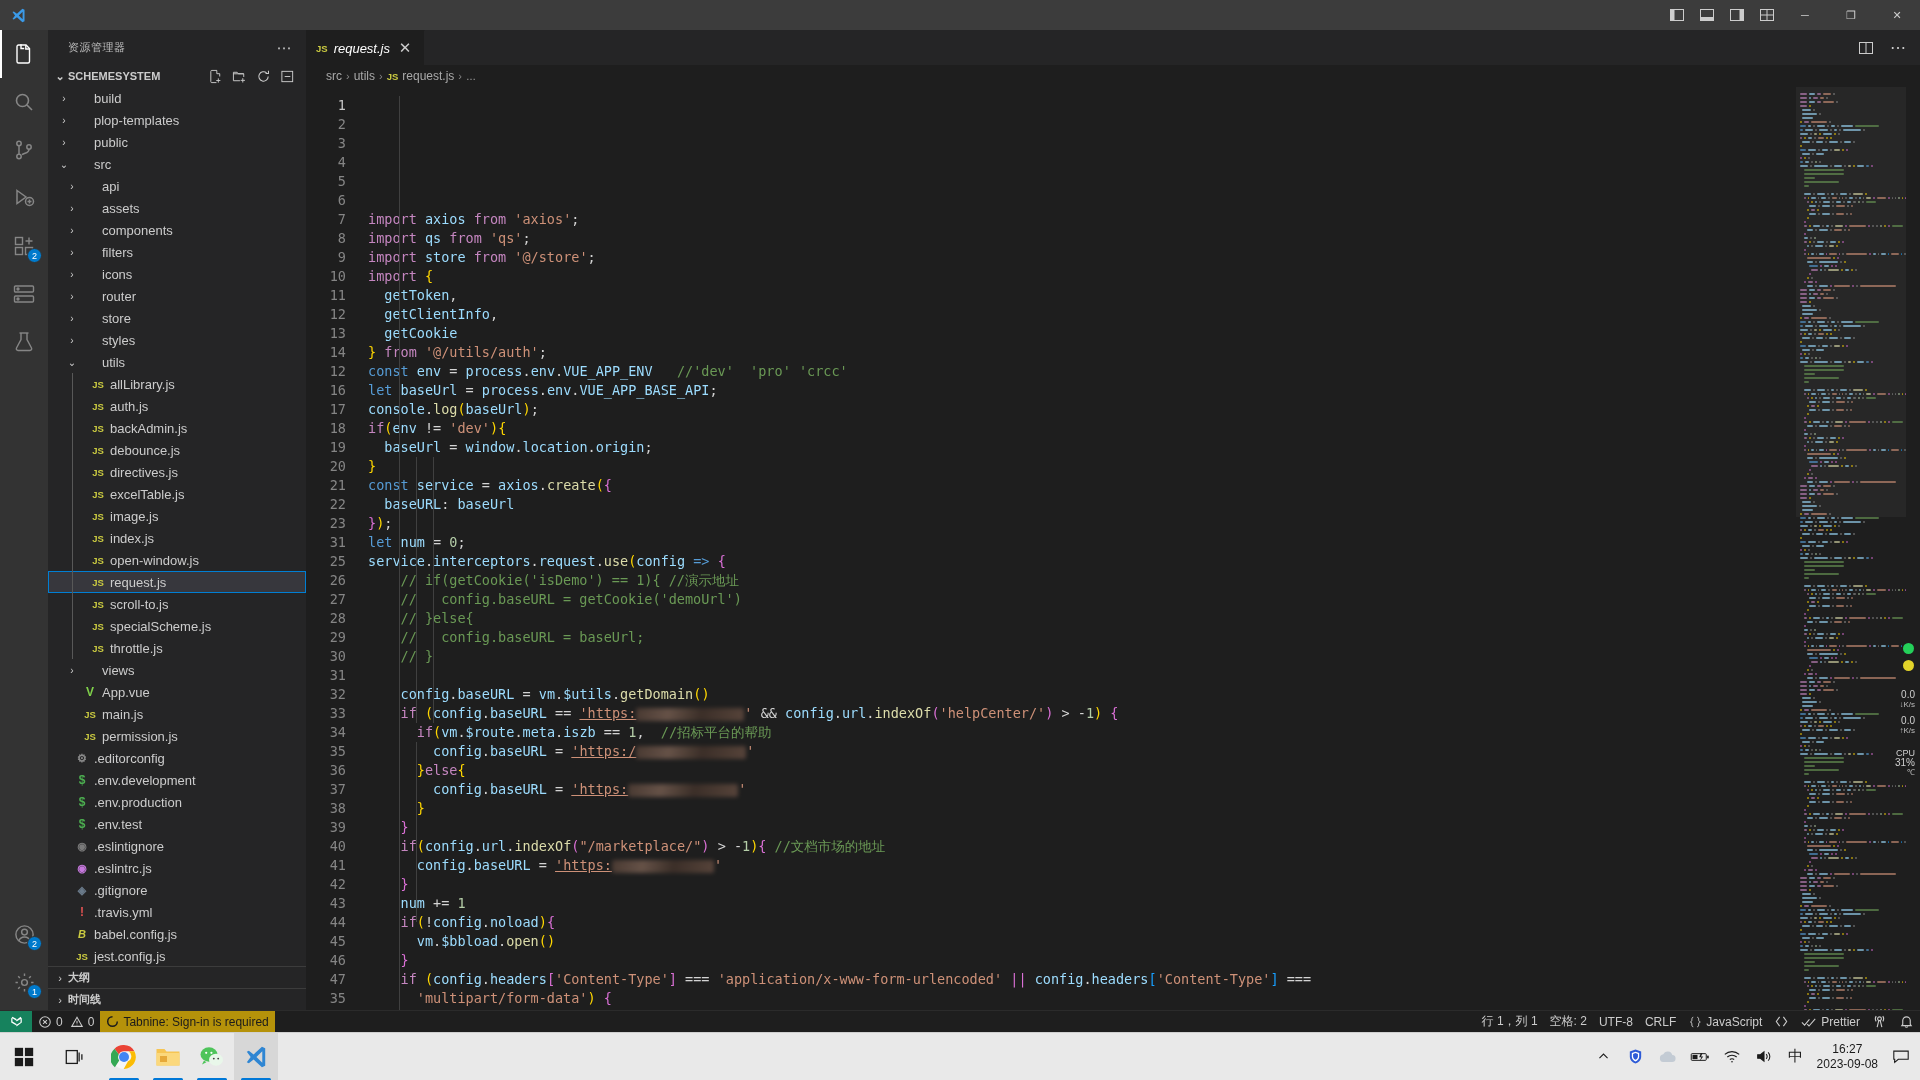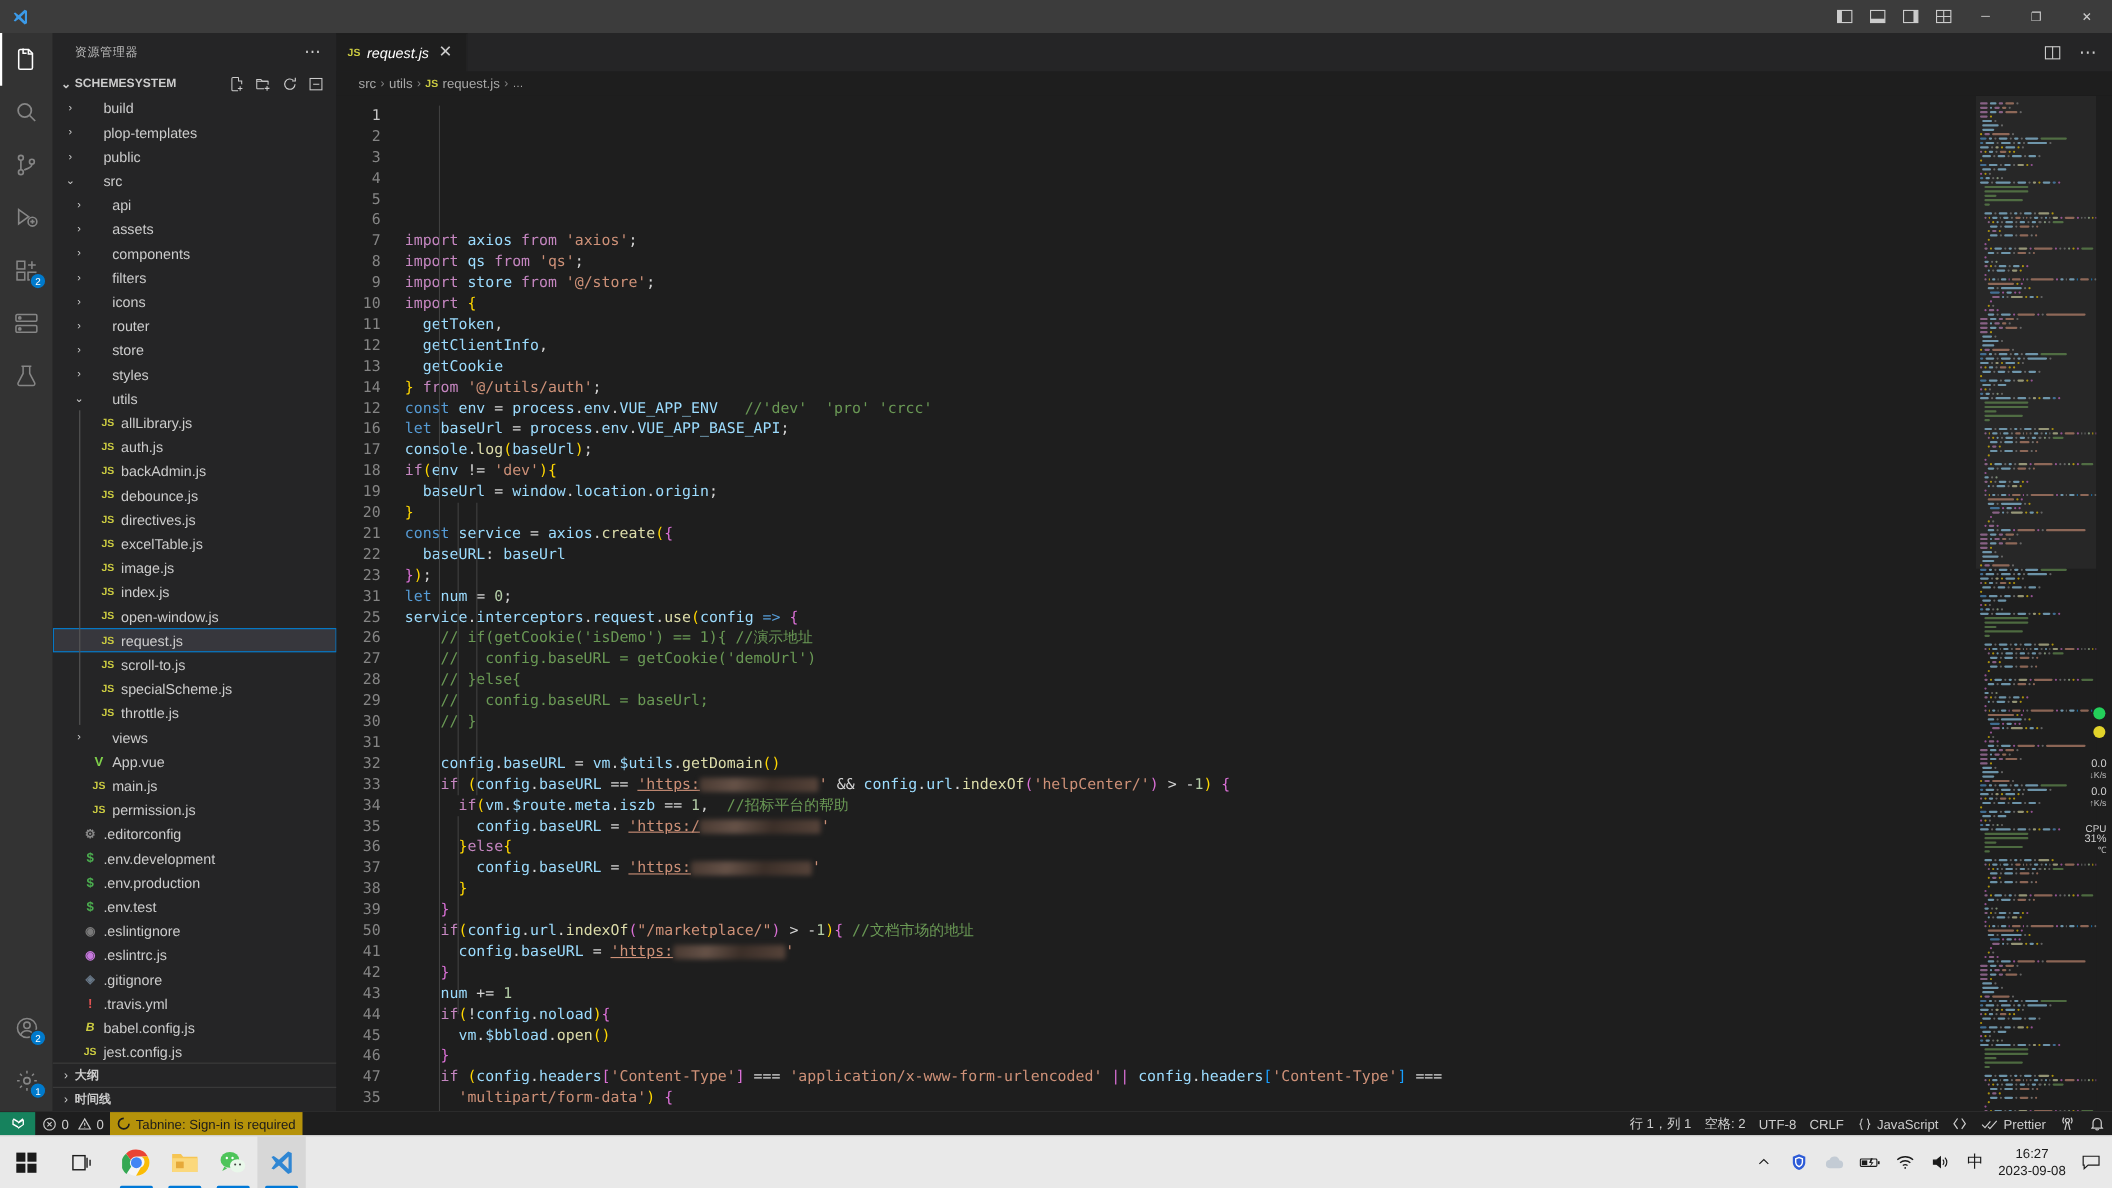--- a/index.html
+++ b/index.html
@@ -691,21 +691,21 @@
             <div class="ln">30</div>
             <div class="ln">31</div>
             <div class="ln">32</div>
             <div class="ln">33</div>
             <div class="ln">34</div>
             <div class="ln">35</div>
             <div class="ln">36</div>
             <div class="ln">37</div>
             <div class="ln">38</div>
             <div class="ln">39</div>
-            <div class="ln">50</div>
+            <div class="ln">40</div>
             <div class="ln">41</div>
             <div class="ln">42</div>
             <div class="ln">43</div>
             <div class="ln">44</div>
             <div class="ln">45</div>
             <div class="ln">46</div>
             <div class="ln">47</div>
             <div class="ln">35</div>
             <div class="ln">49</div>
           </div>

